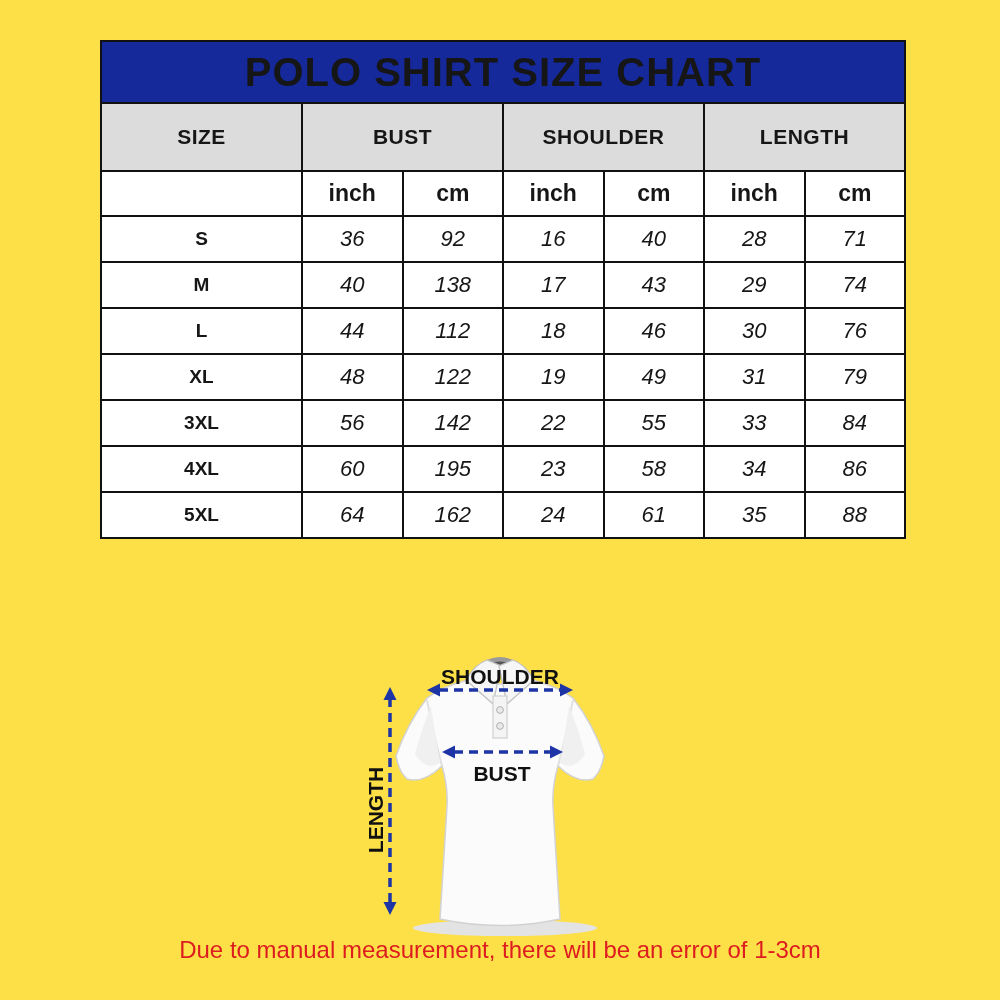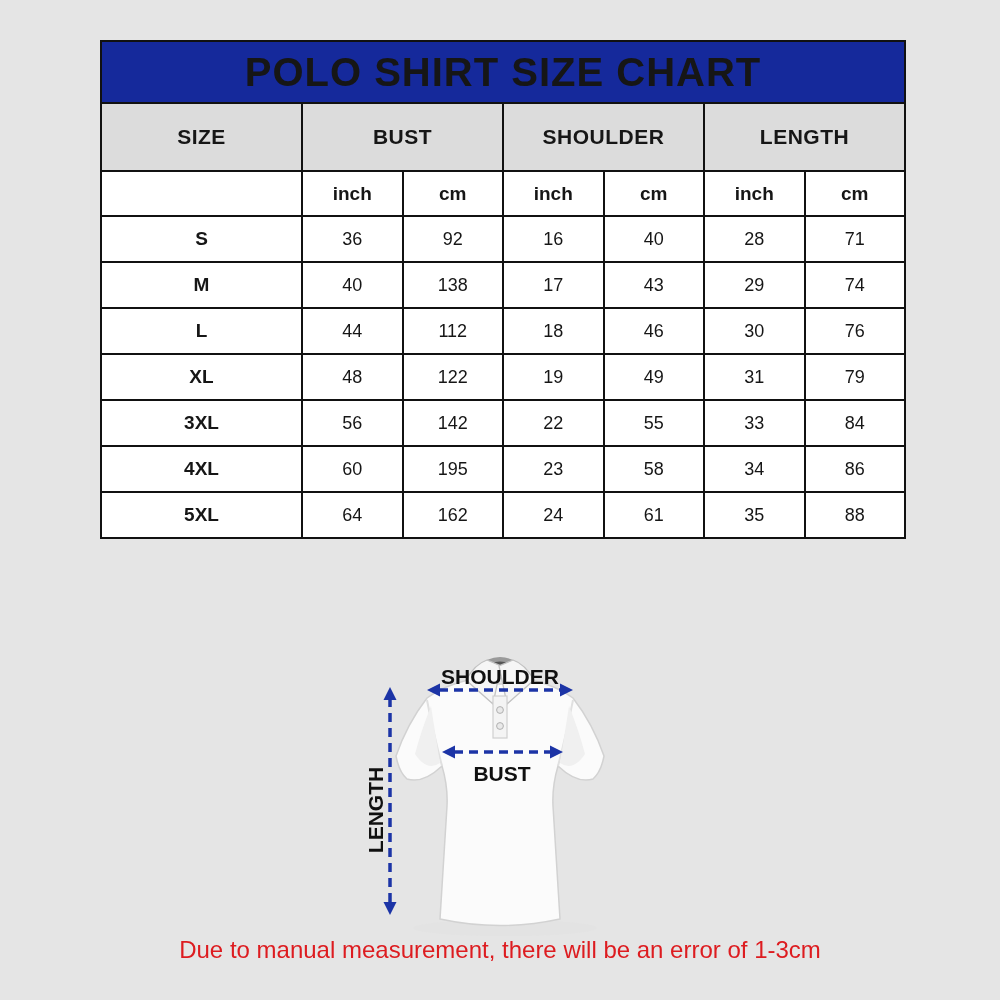--- a/index.html
+++ b/index.html
@@ -5,42 +5,42 @@
   :root{
     --header-bg:#15299b;
     --header-text:#ffffff;
     --group-bg:#dcdcdc;
     --table-border:#111111;
     --arrow-color:#1c34a6;
     --note-color:#dd1c20;
   }
   html,body{margin:0;padding:0;background:#ffffff;}
   body{font-family:"Liberation Sans", sans-serif;}
-  .page{position:relative;width:1000px;height:1000px;background:#e5e5e5;overflow:hidden;}
+  .page{position:relative;width:1000px;height:1000px;background:#fde047;overflow:hidden;}
 
   table.size-table{
     position:absolute;left:100px;top:40px;width:806px;
     border-collapse:collapse;table-layout:fixed;
   }
   .size-table th,.size-table td{
     border:2px solid var(--table-border);
     text-align:center;vertical-align:middle;color:#161616;
     padding:0;
   }
   .title-cell{
     background:var(--header-bg);color:var(--header-text);
     font-size:40px;font-weight:bold;height:60px;letter-spacing:1px;
   }
   .group-row th{
     background:var(--group-bg);font-size:21px;font-weight:bold;
     height:66px;letter-spacing:.5px;
   }
-  .unit-row th{font-size:19px;font-weight:bold;height:43px;background:#ffffff;}
+  .unit-row th{font-size:23px;font-weight:bold;height:43px;background:#ffffff;}
   tbody th{font-size:19px;font-weight:bold;height:44px;background:#ffffff;}
-  tbody td{font-size:18px;font-weight:normal;background:#ffffff;color:#222;}
+  tbody td{font-size:22px;font-weight:normal;background:#ffffff;color:#222;font-style:italic;}
 
   .diagram{position:absolute;left:335px;top:636px;width:340px;height:305px;}
   .diagram svg{display:block;}
   .arrow{stroke:var(--arrow-color);stroke-width:3.5;stroke-dasharray:9 6;fill:none;}
   .arrowhead{fill:var(--arrow-color);stroke:none;}
   .measure-label{font-family:"Liberation Sans", sans-serif;font-size:21px;font-weight:bold;fill:#101010;}
 
   .note{
     position:absolute;top:936px;left:0;width:1000px;text-align:center;
     font-size:24px;font-weight:normal;color:var(--note-color);

